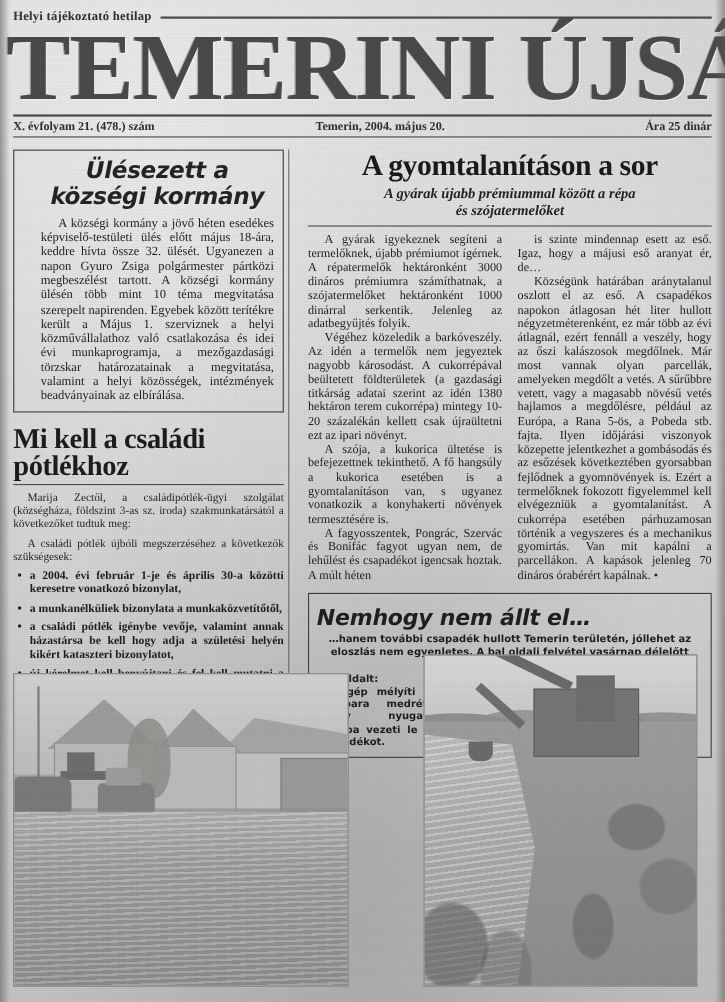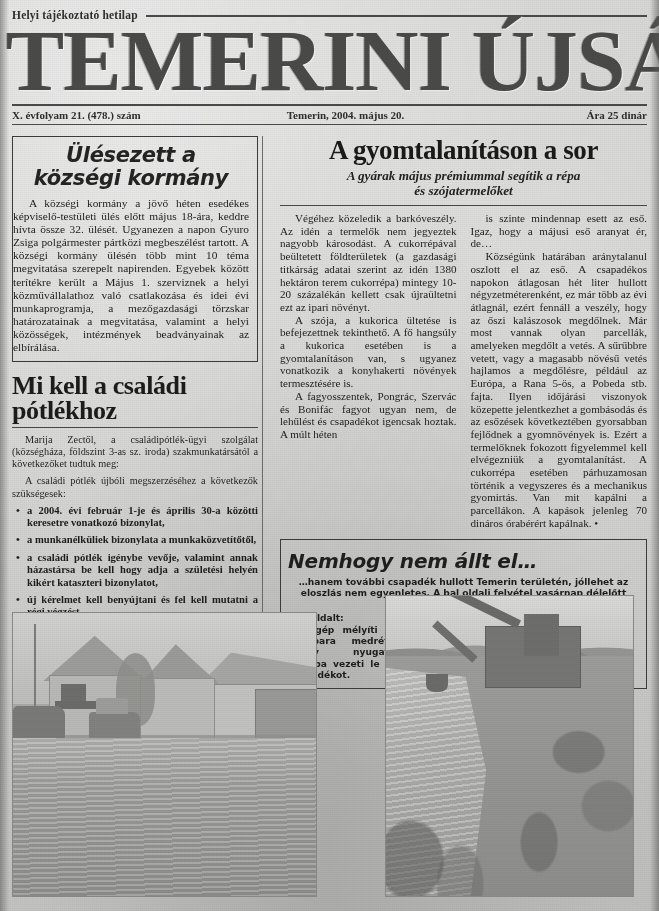--- a/index.html
+++ b/index.html
@@ -132,21 +132,21 @@
     left: 250px;
     top: 0;
     width: 0;
     height: 480px;
     border-left: 1px solid #6c6c6a;
   }
 
   
   .boxed {
     border: 1.6px solid #3c3c3a;
-    padding: 5px 8px 7px 0;
+    padding: 5px 8px 7px 24px;
   }
   h1.box-title {
     font-family: "DejaVu Sans", sans-serif;
     font-style: italic;
     font-weight: 700;
     font-size: 21px;
     line-height: 23px;
     text-align: center;
     margin: 2px 0 7px 0;
     color: #242422;
@@ -452,27 +452,28 @@
         <li>új kérelmet kell benyújtani és fel kell mutatni a régi végzést.</li>
       </ul>
 
       <p class="closing">Az iskolai bizonylatokat szeptemberben kell beszerezni!</p>
     </div>
 
     <div class="col-right">
 
       <h1 class="feature-title">A gyomtalanításon a sor</h1>
       <h3 class="feature-sub">
-        <span>A gyárak május prémiummal segítik a répa</span><br>
+        <span>A gyárak újabb prémiummal között a répa</span><br>
         <span>és szójatermelőket</span>
       </h3>
       <div class="feat-rule"></div>
 
       <div class="two-col">
         <div>
+          <p>A gyárak igyekeznek segíteni a termelőknek, újabb prémiumot ígérnek. A répatermelők hektáronként 3000 dináros prémiumra számíthatnak, a szójatermelőket hektáronként 1000 dinárral serkentik. Jelenleg az adatbegyűjtés folyik.</p>
           <p>Végéhez közeledik a barkóveszély. Az idén a termelők nem jegyeztek nagyobb károsodást. A cukorrépával beültetett földterületek (a gazdasági titkárság adatai szerint az idén 1380 hektáron terem cukorrépa) mintegy 10-20 százalékán kellett csak újraültetni ezt az ipari növényt.</p>
           <p>A szója, a kukorica ültetése is befejezettnek tekinthető. A fő hangsúly a kukorica esetében is a gyomtalanításon van, s ugyanez vonatkozik a konyhakerti növények termesztésére is.</p>
           <p>A fagyosszentek, Pongrác, Szervác és Bonifác fagyot ugyan nem, de lehűlést és csapadékot igencsak hoztak. A múlt héten</p>
         </div>
         <div>
           <p>is szinte mindennap esett az eső. Igaz, hogy a májusi eső aranyat ér, de…</p>
           <p>Községünk határában aránytalanul oszlott el az eső. A csapadékos napokon átlagosan hét liter hullott négyzetméterenként, ez már több az évi átlagnál, ezért fennáll a veszély, hogy az őszi kalászosok megdőlnek. Már most vannak olyan parcellák, amelyeken megdőlt a vetés. A sűrűbbre vetett, vagy a magasabb növésű vetés hajlamos a megdőlésre, például az Európa, a Rana 5-ös, a Pobeda stb. fajta. Ilyen időjárási viszonyok közepette jelentkezhet a gombásodás és az esőzések következtében gyorsabban fejlődnek a gyomnövények is. Ezért a termelőknek fokozott figyelemmel kell elvégezniük a gyomtalanítást. A cukorrépa esetében párhuzamosan történik a vegyszeres és a mechanikus gyomirtás. Van mit kapálni a parcellákon. A kapások jelenleg 70 dináros órabérért kapálnak. •</p>
         </div>
       </div>
 

